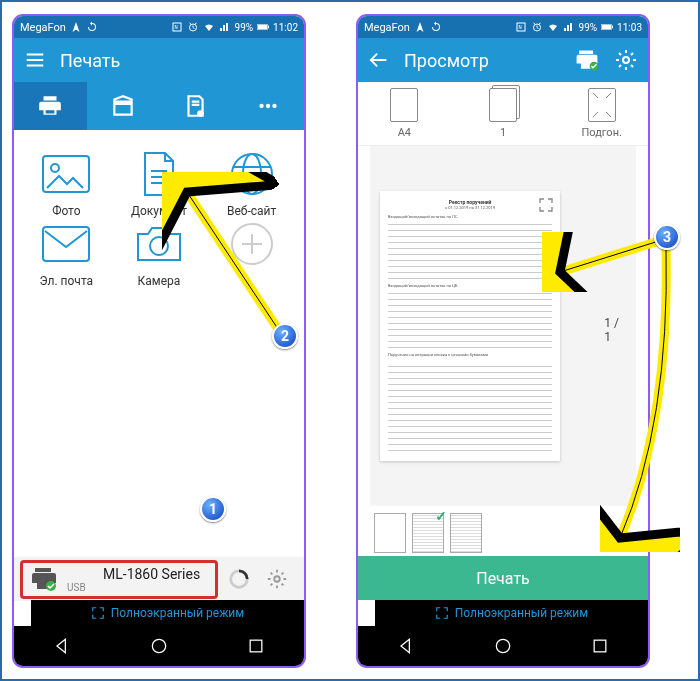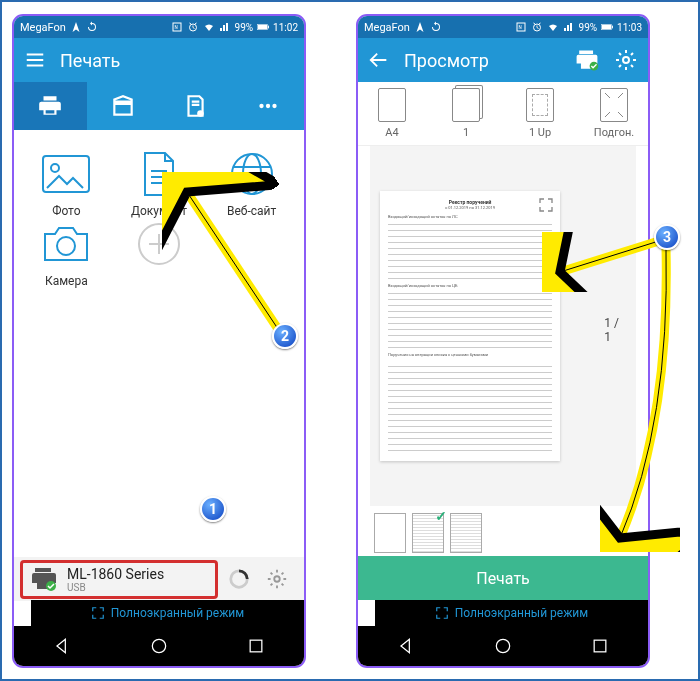--- a/index.html
+++ b/index.html
@@ -32,21 +32,21 @@
   .content { position: absolute; top: 114px; bottom: 108px; left: 0; right: 0; background: #fff; }
   .grid { display: grid; grid-template-columns: repeat(3, 1fr); gap: 4px; padding: 22px 8px; }
   .gitem { display: flex; flex-direction: column; align-items: center; gap: 8px; }
   .gitem .iconbox { width: 54px; height: 44px; display: flex; align-items: center; justify-content: center; }
   .gitem .lbl { font-size: 12px; color: #333; }
 
   .printerbar { position: absolute; bottom: 65px; left: 0; right: 0; height: 44px;
     background: #f3f3f3; display: flex; align-items: center; padding: 0 6px; }
   .printerbar .pbox { display: flex; align-items: center; gap: 8px; flex: 1;
     border: 3px solid #d32f2f; border-radius: 4px; padding: 3px 6px; }
-  .printerbar .pinfo .pname { font-size: 14px; color: #222; }
+  .printerbar .pinfo .pname { font-size: 14px; color: #222; margin-left: 36px; }
   .printerbar .pinfo .pconn { font-size: 10px; color: #888; }
   .printerbar .trail { display: flex; align-items: center; gap: 16px; padding: 0 10px; }
 
   .fsbar { position: absolute; bottom: 40px; left: 17px; right: 0; height: 26px;
     background: #000; color: #2196d5; font-size: 12px; display: flex;
     align-items: center; justify-content: center; gap: 6px; }
   .navbar { position: absolute; bottom: 0; left: 0; right: 0; height: 40px;
     background: #000; display: flex; align-items: center; justify-content: space-around; }
   .navbar svg { width: 20px; height: 20px; }
 
@@ -187,20 +187,29 @@
               <svg width="46" height="46" viewBox="0 0 46 46">
                 <circle cx="23" cy="23" r="20" fill="none" stroke="#2196d5" stroke-width="2"></circle>
                 <ellipse cx="23" cy="23" rx="9" ry="20" fill="none" stroke="#2196d5" stroke-width="2"></ellipse>
                 <path d="M5 16h36M5 30h36" stroke="#2196d5" stroke-width="2"></path>
               </svg>
             </div>
           <div class="lbl">Веб-сайт</div>
         </div>
         <div class="gitem">
           <div class="iconbox">
+              <svg width="50" height="38" viewBox="0 0 50 38">
+                <rect x="2" y="2" width="46" height="34" rx="3" fill="none" stroke="#2196d5" stroke-width="2"></rect>
+                <path d="M4 6l21 16L46 6" fill="none" stroke="#2196d5" stroke-width="2"></path>
+              </svg>
+            </div>
+          <div class="lbl">Эл. почта</div>
+        </div>
+        <div class="gitem">
+          <div class="iconbox">
               <svg width="50" height="40" viewBox="0 0 50 40">
                 <path d="M4 10h10l4-6h14l4 6h10v26H4z" fill="none" stroke="#2196d5" stroke-width="2"></path>
                 <circle cx="25" cy="22" r="9" fill="none" stroke="#2196d5" stroke-width="2"></circle>
               </svg>
             </div>
           <div class="lbl">Камера</div>
         </div>
         <div class="gitem">
           <div class="iconbox">
               <svg width="46" height="46" viewBox="0 0 46 46">
@@ -310,26 +319,20 @@
     </div>
 
     <div class="optbar">
       <div class="opt">
         <div class="ob"></div>
         <div class="lbl">A4</div>
       </div>
       <div class="opt">
         <div class="ob" style="box-shadow:3px -3px 0 -1px #fff,3px -3px 0 0 #888;"></div>
         <div class="lbl">1</div>
-      </div>
-      <div class="opt">
-        <div class="ob">
-            <div style="position:absolute;inset:5px;border:1px dashed #aaa;"></div>
-          </div>
-        <div class="lbl">1 Up</div>
       </div>
       <div class="opt">
         <div class="ob">
             <svg width="26" height="32" viewBox="0 0 26 32" style="position:absolute;inset:0">
               <path stroke="#888" fill="none" d="M4 4l5 5M22 4l-5 5M4 28l5-5M22 28l-5-5"></path>
             </svg>
           </div>
         <div class="lbl">Подгон.</div>
       </div>
     </div>

